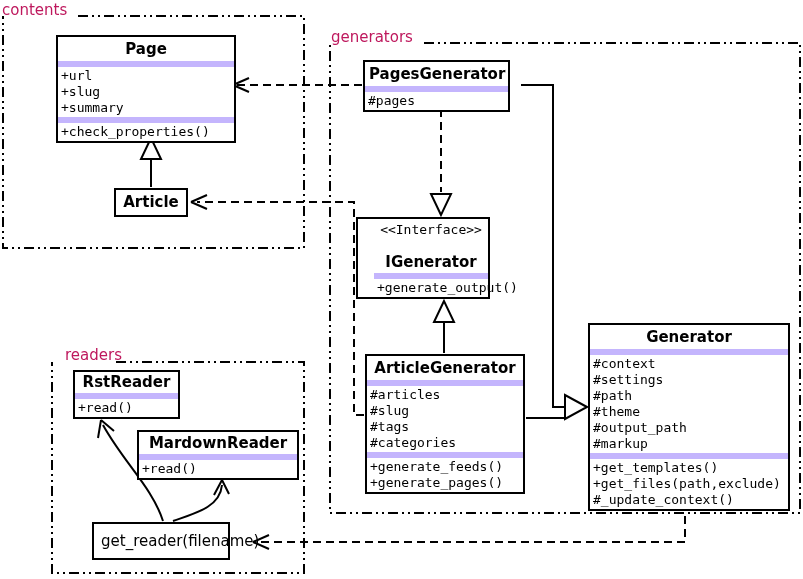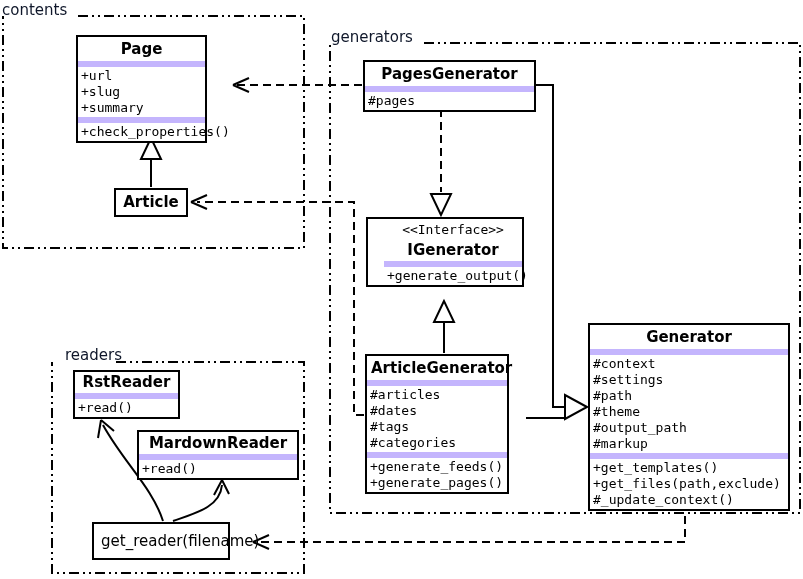--- a/index.html
+++ b/index.html
@@ -13,21 +13,21 @@
     color: #000;
   }
   svg.edges {
     position: absolute;
     left: 0; top: 0;
     width: 803px; height: 579px;
   }
   .pkg-label {
     position: absolute;
     font: 15px "DejaVu Sans", sans-serif;
-    color: #0f172a;
+    color: #be185d;
     white-space: nowrap;
   }
   .uml {
     position: absolute;
     box-sizing: border-box;
     background: #ffffff;
     border: 2px solid #000;
   }
   .uml .title {
     font-weight: bold;
@@ -96,56 +96,56 @@
     <path d="M101,420 L98,438 M101,420 L114,431" fill="none" stroke="#000" stroke-width="2"></path>
 
     <path d="M173,521 C196,513 220,507 222,485" fill="none" stroke="#000" stroke-width="2"></path>
     <path d="M222,480 L214,495 M222,480 L229,494" fill="none" stroke="#000" stroke-width="2"></path>
   </svg>
 
   <div class="pkg-label" style="left:2px; top:1px;">contents</div>
   <div class="pkg-label" style="left:331px; top:28px;">generators</div>
   <div class="pkg-label" style="left:49px; top:346px;margin-left:16px;">readers</div>
 
-  <div class="uml" style="left:76px; top:35px; width:131px;">
+  <div class="uml" style="left:56px; top:35px; width:180px;">
     <div class="title">Page</div>
     <div class="compartment">
       <div class="row">+url</div>
       <div class="row">+slug</div>
       <div class="row">+summary</div>
     </div>
     <div class="compartment">
       <div class="row">+check_properties()</div>
     </div>
   </div>
 
   <div class="uml" style="left:114px; top:188px; width:74px;">
     <div class="title" style="line-height:25px;">Article</div>
   </div>
 
-  <div class="uml" style="left:363px; top:60px; width:173px;">
+  <div class="uml" style="left:363px; top:60px; width:147px;">
     <div class="title">PagesGenerator</div>
     <div class="compartment">
       <div class="row">#pages</div>
     </div>
   </div>
 
-  <div class="uml" style="left:366px; top:217px; width:158px;padding-left:16px;">
+  <div class="uml" style="left:356px; top:217px; width:134px;padding-left:16px;">
     <div class="stereotype">&lt;&lt;Interface&gt;&gt;</div>
-    <div class="title" style="line-height:22px;">IGenerator</div>
+    <div class="title" style="line-height:22px;margin-top:12px;">IGenerator</div>
     <div class="compartment">
       <div class="row">+generate_output()</div>
     </div>
   </div>
 
-  <div class="uml" style="left:365px; top:354px; width:144px;">
+  <div class="uml" style="left:365px; top:354px; width:160px;">
     <div class="title">ArticleGenerator</div>
     <div class="compartment">
       <div class="row">#articles</div>
-      <div class="row">#dates</div>
+      <div class="row">#slug</div>
       <div class="row">#tags</div>
       <div class="row">#categories</div>
     </div>
     <div class="compartment">
       <div class="row">+generate_feeds()</div>
       <div class="row">+generate_pages()</div>
     </div>
   </div>
 
   <div class="uml" style="left:588px; top:323px; width:202px;">

